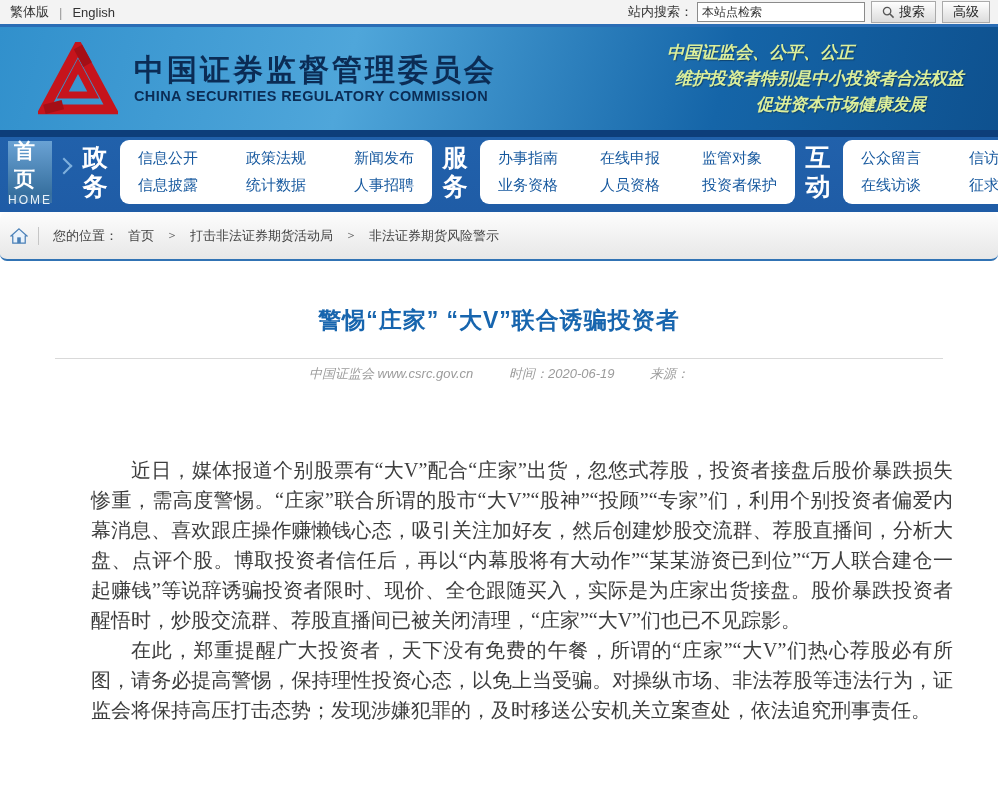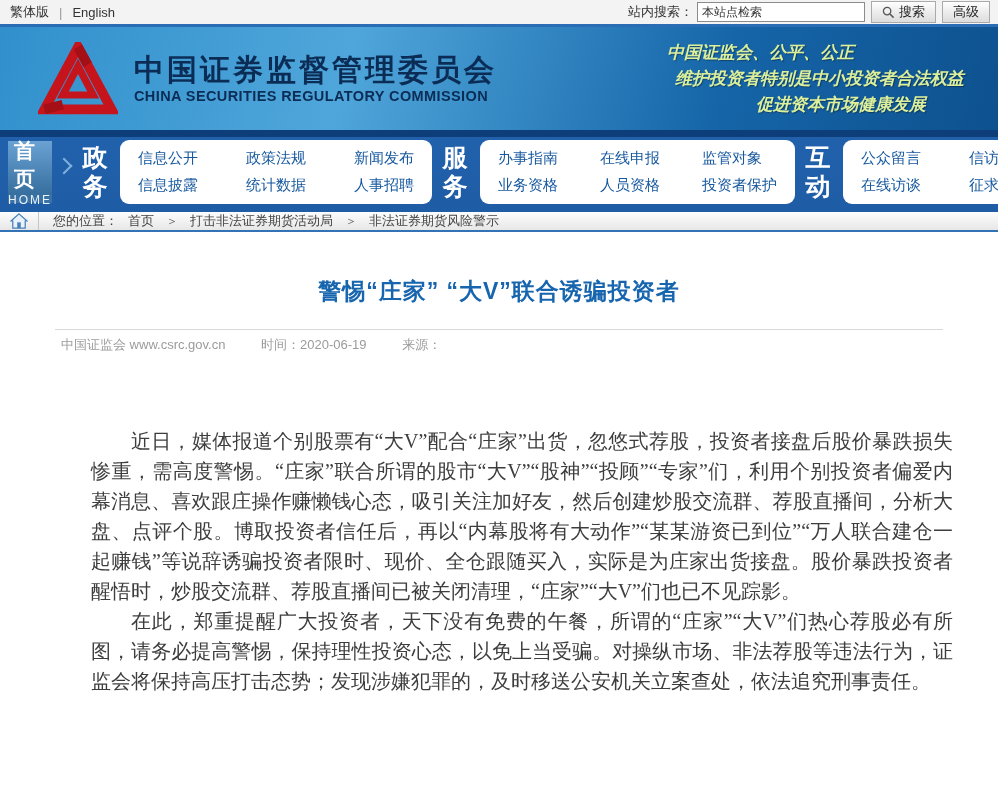--- a/index.html
+++ b/index.html
@@ -85,40 +85,41 @@
   .menu-row { display: flex; gap: 0; }
   .menu-row a {
     color: #16589e; font-size: 15px; white-space: nowrap; cursor: pointer;
   }
   .mb-wide .menu-row a { width: 108px; }
   .mb-mid  .menu-row a { width: 102px; }
   .mb-mid  .menu-row a:last-child, .mb-wide .menu-row a:last-child { width: auto; }
 
   
   .breadcrumb {
-    height: 20px; background: linear-gradient(180deg, #fdfdfd, #e7e7e7);
+    height: 49px; background: linear-gradient(180deg, #fdfdfd, #e7e7e7);
     border-bottom: 2px solid #3173b4;
-    display: flex; align-items: center; font-size: 13px; color: #444;
+    display: flex; align-items: center; font-size: 13px; color: #444; border-radius: 7px;
   }
   .home-cell { width: 38px; display: flex; align-items: center; justify-content: center; cursor: pointer; }
   .bc-sep-v { width: 1px; height: 18px; background: #c6c6c6; margin-right: 14px; }
   .bc-text { display: flex; align-items: center; gap: 10px; }
   .bc-text a, .bc-current { color: #444; }
   .bc-gt { color: #666; font-size: 12px; padding: 0 2px; }
 
   
   .content { padding: 0 45px; }
   .article-title {
     margin-top: 44px; text-align: center;
     font-size: 23px; font-weight: bold; color: #1765ae; letter-spacing: 1px;
   }
   .meta-divider { margin: 22px 10px 0; border-top: 1px solid #d9d9d9; }
   .article-meta {
-    margin-top: 6px; font-size: 13px; color: #9b9b9b;
+    margin-top: 6px; text-align: center; font-size: 13px; color: #9b9b9b;
     font-family: "Liberation Sans", sans-serif;
+    font-style: italic;
   }
   .article-meta span { margin: 0 16px; }
   .article-body {
     margin-top: 72px;
     font-family: "Liberation Serif", "DejaVu Serif", serif;
     font-size: 20px; color: #3d3d3d; line-height: 30px;
     text-align: justify;
     margin-left: 46px;
   }
   .article-body p { text-indent: 2em; margin: 0; }

